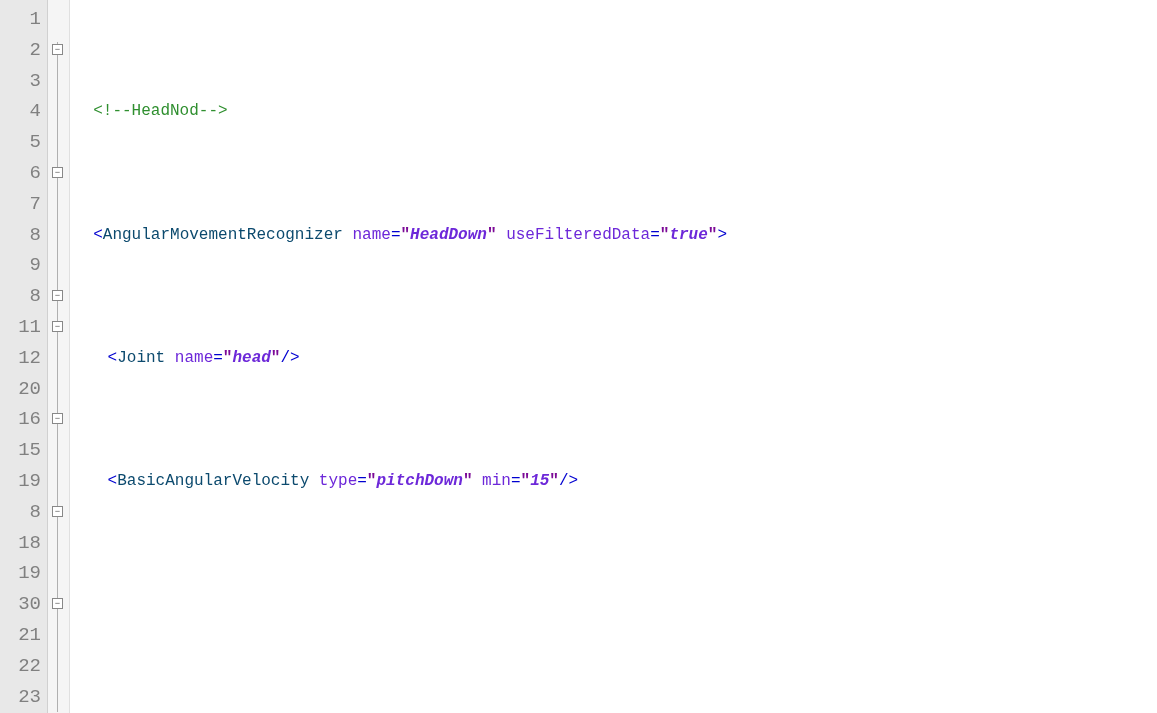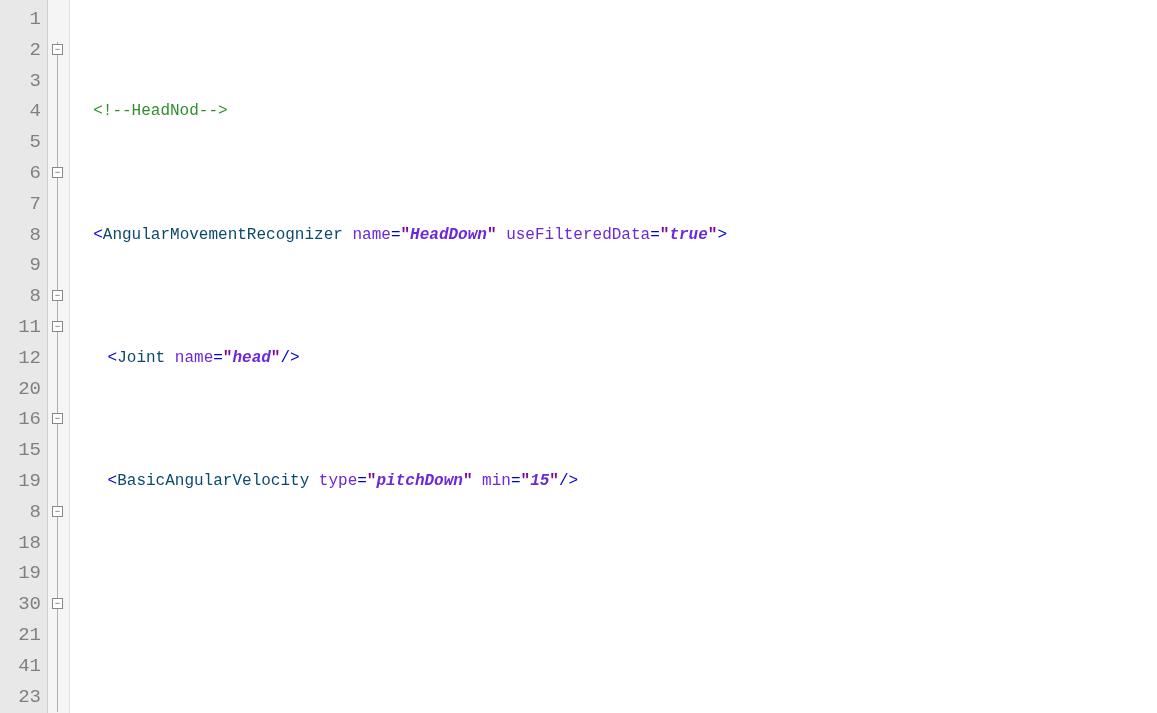--- a/index.html
+++ b/index.html
@@ -90,21 +90,21 @@
     <div class="row">12</div>
     <div class="row">20</div>
     <div class="row">16</div>
     <div class="row">15</div>
     <div class="row">19</div>
     <div class="row">8</div>
     <div class="row">18</div>
     <div class="row">19</div>
     <div class="row">30</div>
     <div class="row">21</div>
-    <div class="row">41</div>
+    <div class="row">22</div>
     <div class="row">23</div>
   </div>
 
   <div class="fold-gutter">
     <div class="fold-line" style="top:42px; height:670px;"></div>
     <div class="fold-mark" style="top:44px;">−</div>
     <div class="fold-mark" style="top:167px;">−</div>
     <div class="fold-mark" style="top:290px;">−</div>
     <div class="fold-mark" style="top:321px;">−</div>
     <div class="fold-mark" style="top:413px;">−</div>

